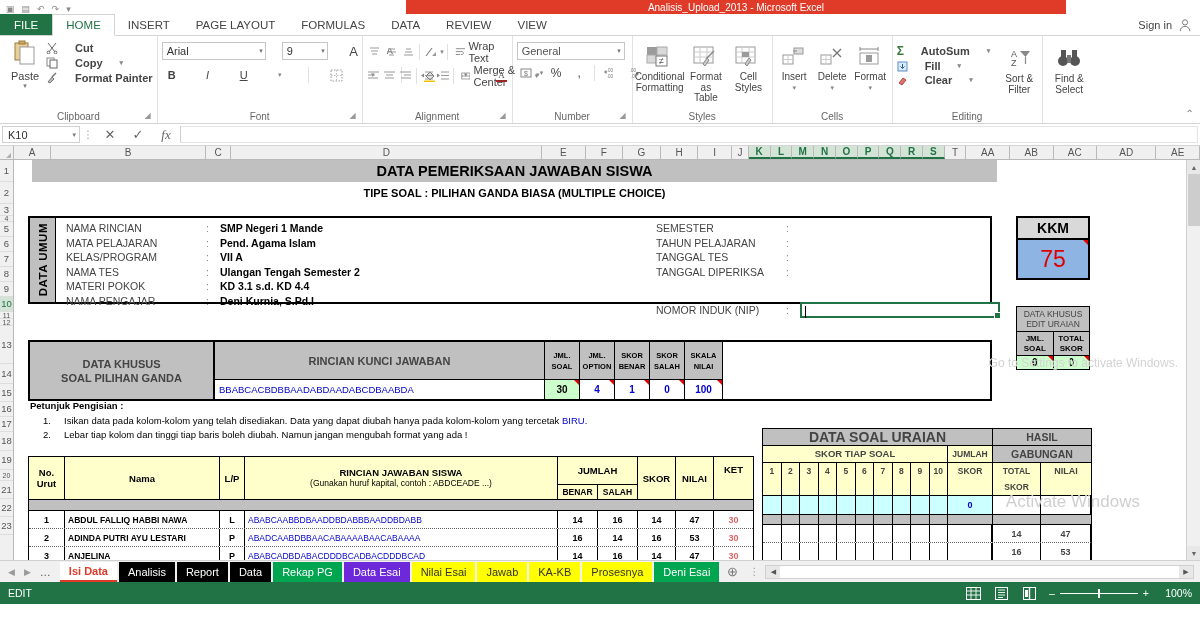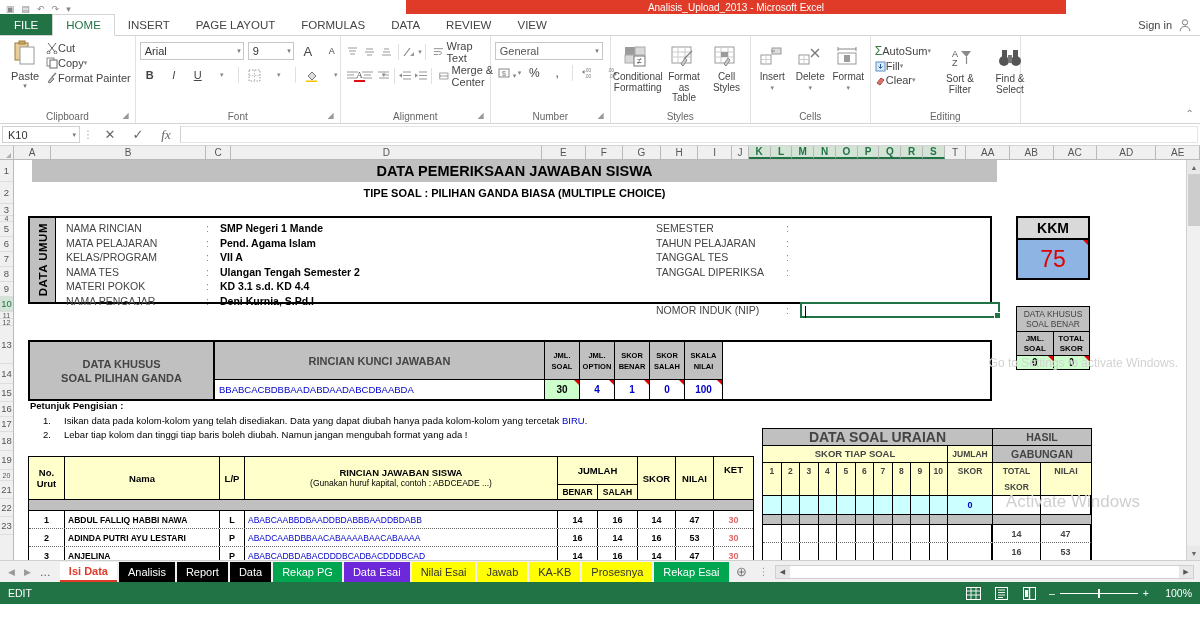--- a/index.html
+++ b/index.html
@@ -45,25 +45,25 @@
         border-right:1px solid #e2e2e2; padding:2px 4px 0 4px; }
   .grp-body{ flex:1; display:flex; align-items:flex-start; }
   .grp-name{ text-align:center; font-size:10px; color:#666; height:13px;
              line-height:13px; position:relative;}
   .grp-name .dlg{ position:absolute; right:2px; bottom:1px; font-size:8px; color:#999;}
 
   .clip-left{ display:flex; flex-direction:column; align-items:center; width:42px;
               padding-top:2px;}
   .clip-right{ display:flex; flex-direction:column; justify-content:center; gap:3px;
                padding-top:4px; }
-  .mini{ display:flex; align-items:center; gap:0; font-size:11px; color:#444;}
+  .mini{ display:flex; align-items:center; gap:17px; font-size:11px; color:#444;font-weight:bold;}
   .lbl-sm{ font-size:11px; color:#444;}
 
   .fontgrp{ width:205px; }
-  .font-row{ display:flex; align-items:center; gap:4px; height:20px;}
+  .font-row{ display:flex; align-items:center; gap:16px; height:20px;}
   .fontbox{ border:1px solid #c6c6c6; height:18px; display:flex; align-items:center;
             justify-content:space-between; padding:0 2px 0 4px; background:#fff;
             font-size:11px; color:#333;}
   .fontname{ width:104px; }
   .fontsize{ width:46px; }
   .caret{ font-size:7px; color:#777; }
   .btn-ic{ width:20px; height:18px; display:flex; align-items:center;
            justify-content:center; font-size:11px; color:#444;}
   .btn-ic.b{ font-weight:bold;} .btn-ic.i{ font-style:italic;}
   .btn-ic.u{ text-decoration:underline;}
@@ -851,21 +851,21 @@
         <div class="kkm-h">KKM</div>
         <div class="kkm-v">
           <span>75</span>
           <span class="cmt"></span>
         </div>
       </div>
 
       <div class="dks">
         <div class="dks-h">
           <div>DATA KHUSUS</div>
-          <div>SOAL BENAR</div>
+          <div>EDIT URAIAN</div>
         </div>
         <div class="dks-r">
           <div class="dks-c">
             <div>JML.</div>
             <div>SOAL</div>
           </div>
           <div class="dks-c">
             <div>TOTAL</div>
             <div>SKOR</div>
           </div>
@@ -1129,21 +1129,21 @@
   <div class="stab cur">Isi Data</div>
   <div class="stab blk">Analisis</div>
   <div class="stab blk">Report</div>
   <div class="stab blk">Data</div>
   <div class="stab grn">Rekap PG</div>
   <div class="stab red">Data Esai</div>
   <div class="stab yel">Nilai Esai</div>
   <div class="stab yel">Jawab</div>
   <div class="stab yel">KA-KB</div>
   <div class="stab yel">Prosesnya</div>
-  <div class="stab grn">Rekap Esai</div>
+  <div class="stab grn">Deni Esai</div>
   <div class="addsheet">⊕</div>
   <div class="tab-dots">⋮</div>
   <div class="hscroll">
     <div class="hs-l">◀</div>
     <div class="hs-track"></div>
     <div class="hs-r">▶</div>
   </div>
   <div class="watermark2">Go to Settings to activate Windows.</div>
 </div>
 

